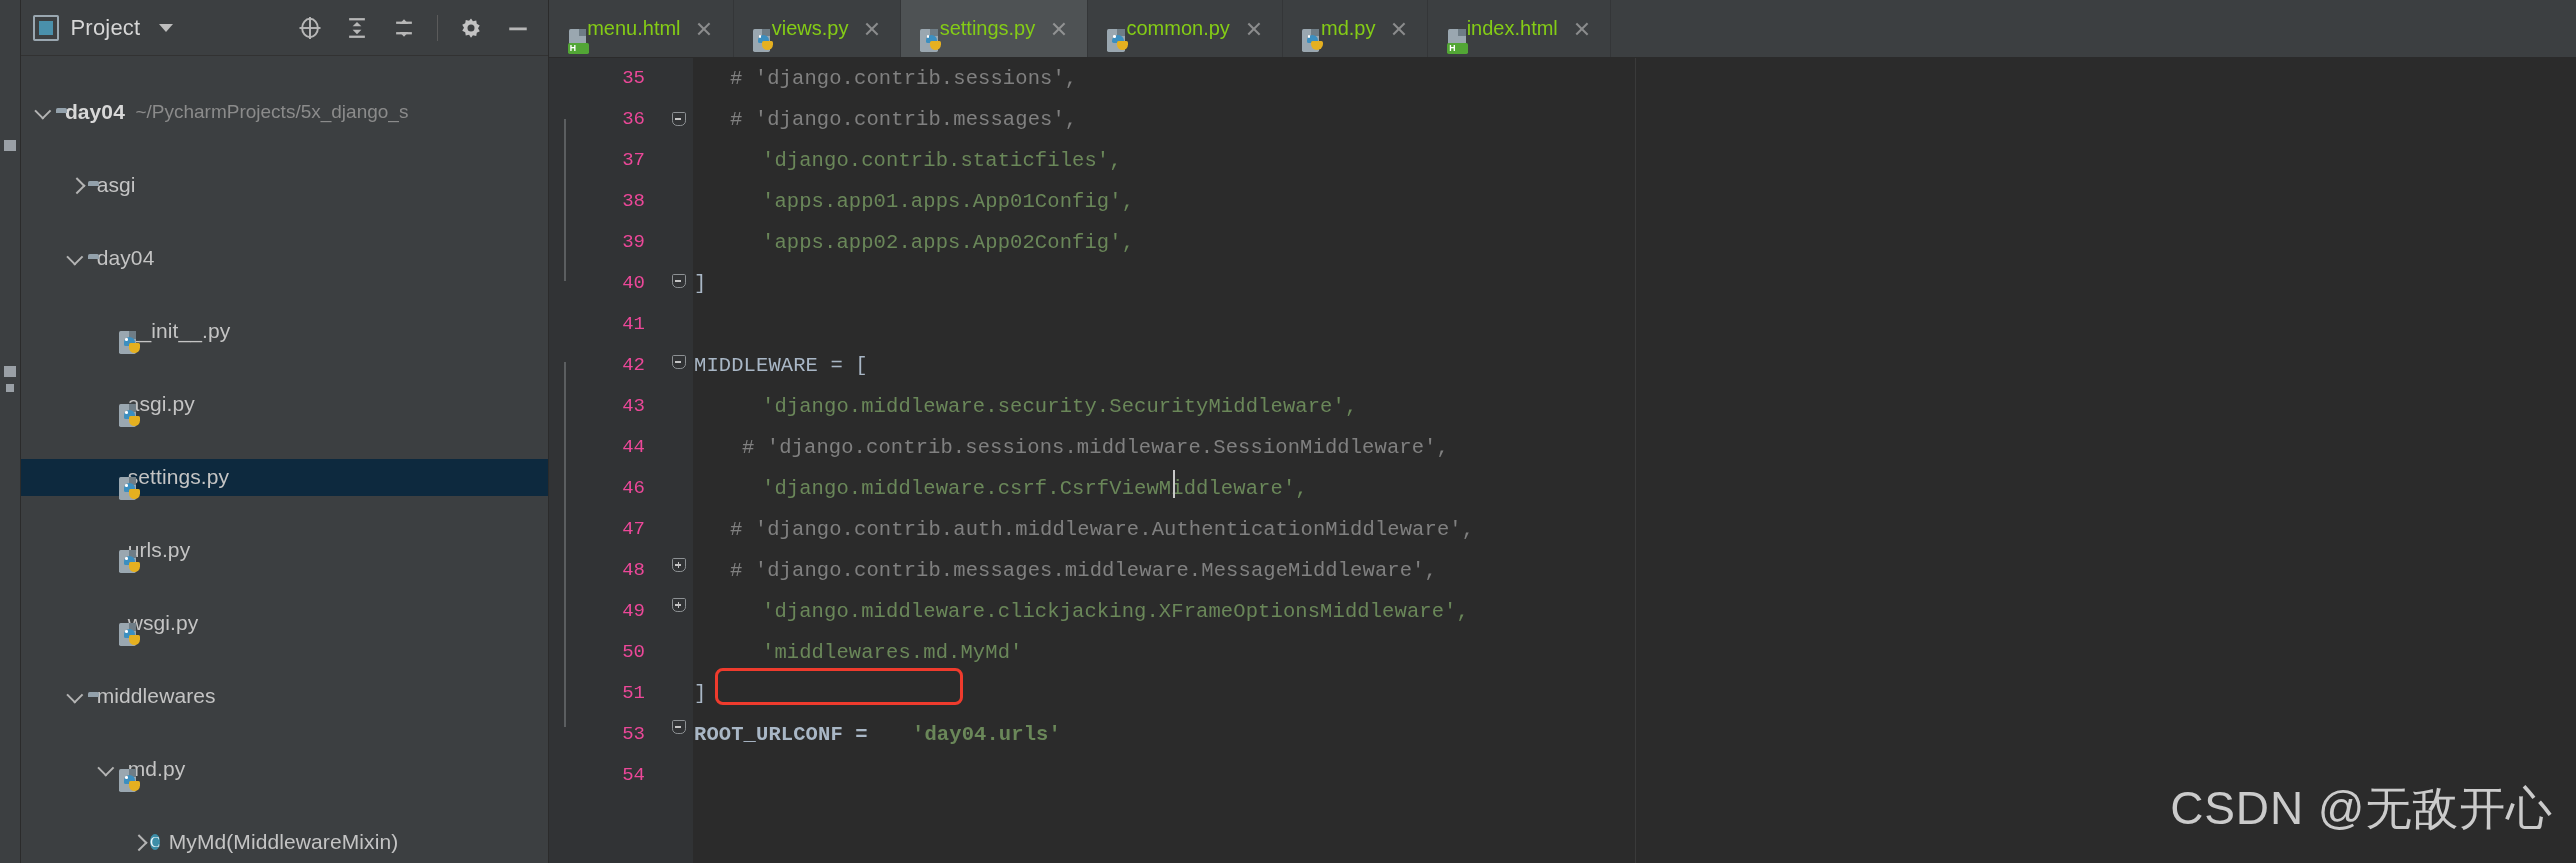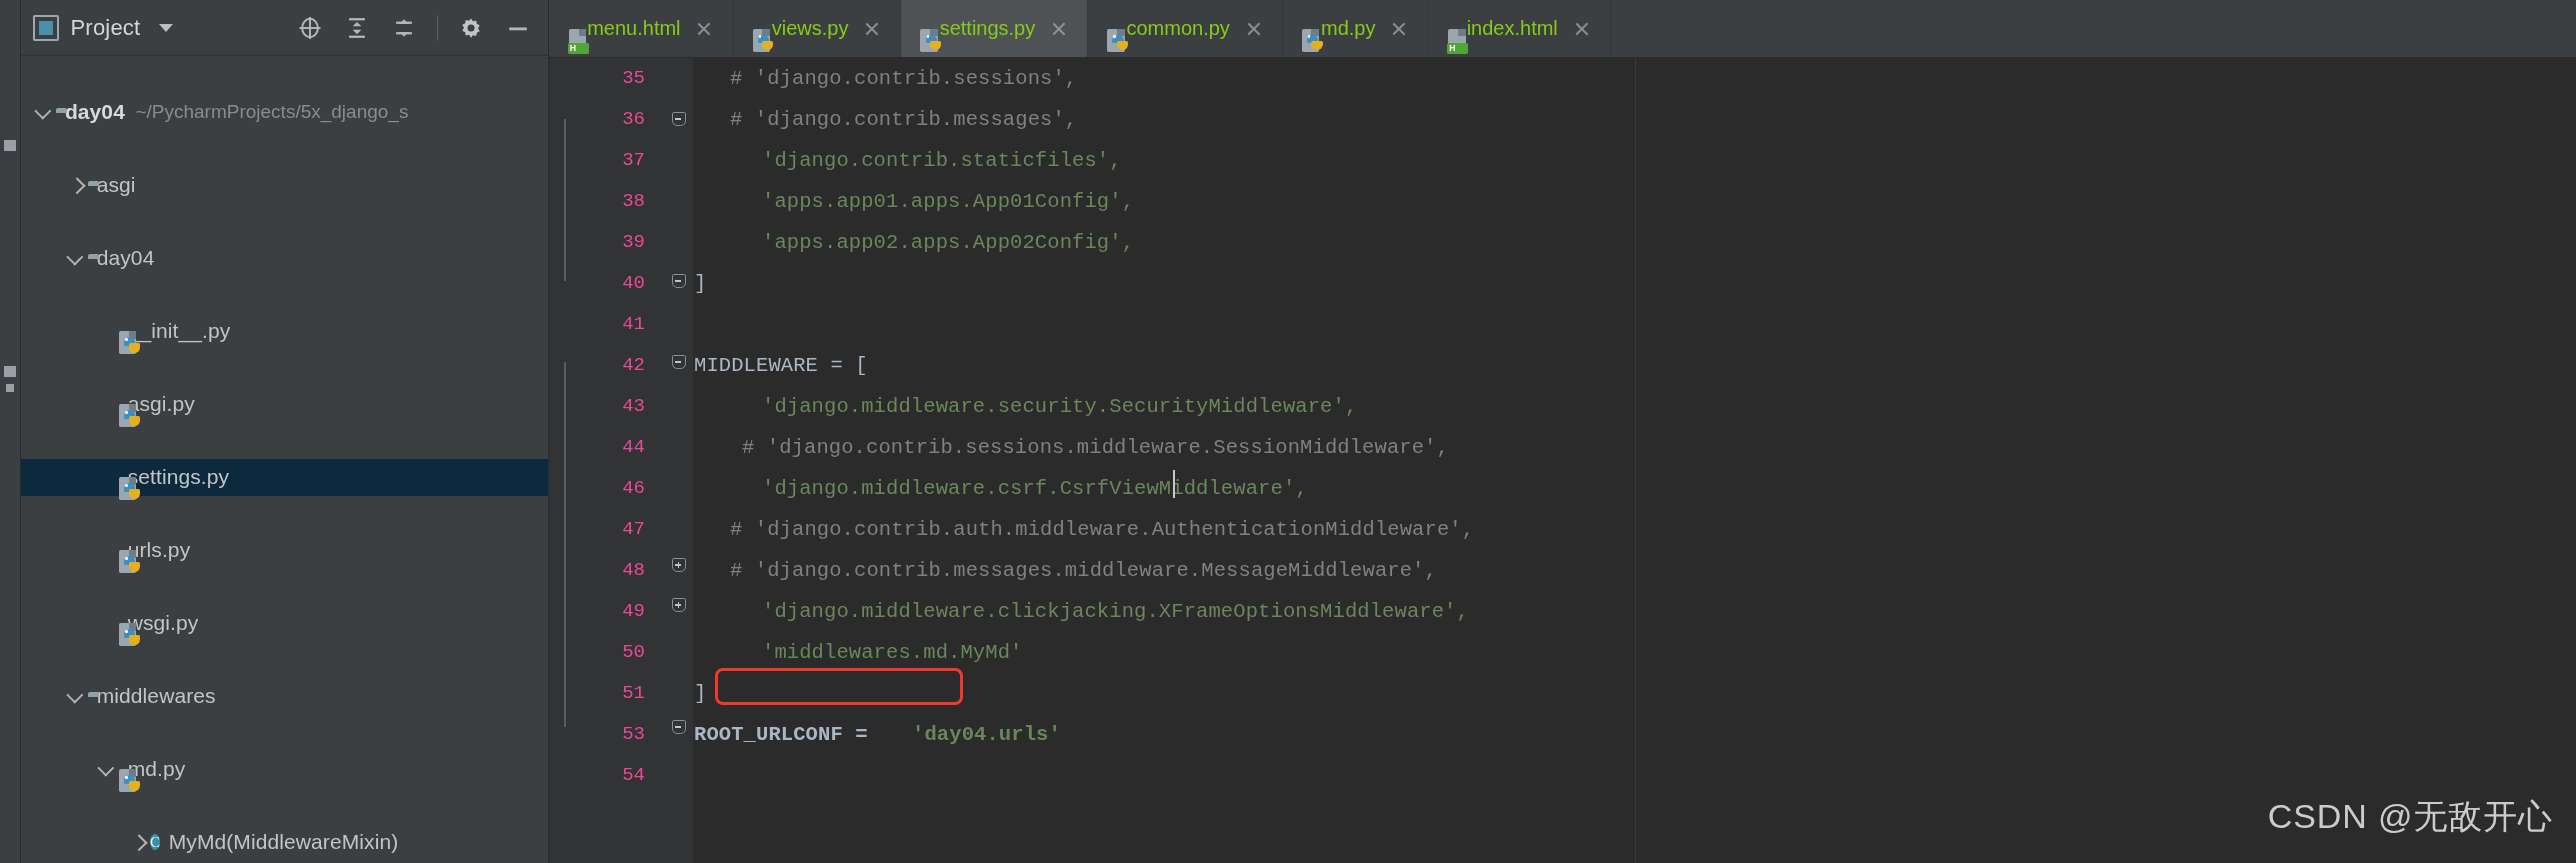--- a/index.html
+++ b/index.html
@@ -261,21 +261,21 @@
   }
 
   
   .right-guide {
     position: absolute; top: 0; bottom: 0; width: 0.9px; background: #3a3a3a;
   }
 
   
   .watermark {
     position: absolute; right: 23px; bottom: 23px;
-    color: #d2d2d2; font-size: 34px; letter-spacing: 0.9px; opacity: .96;
+    color: #d2d2d2; font-size: 46px; letter-spacing: 0.9px; opacity: .96;
     font-family: "Liberation Sans", sans-serif; white-space: nowrap;
   }
 </style>
 </head>
 <body>
 
 <div id="app">
 
   <div class="left-strip">
     <div class="vtab vtab-project">Project</div>

